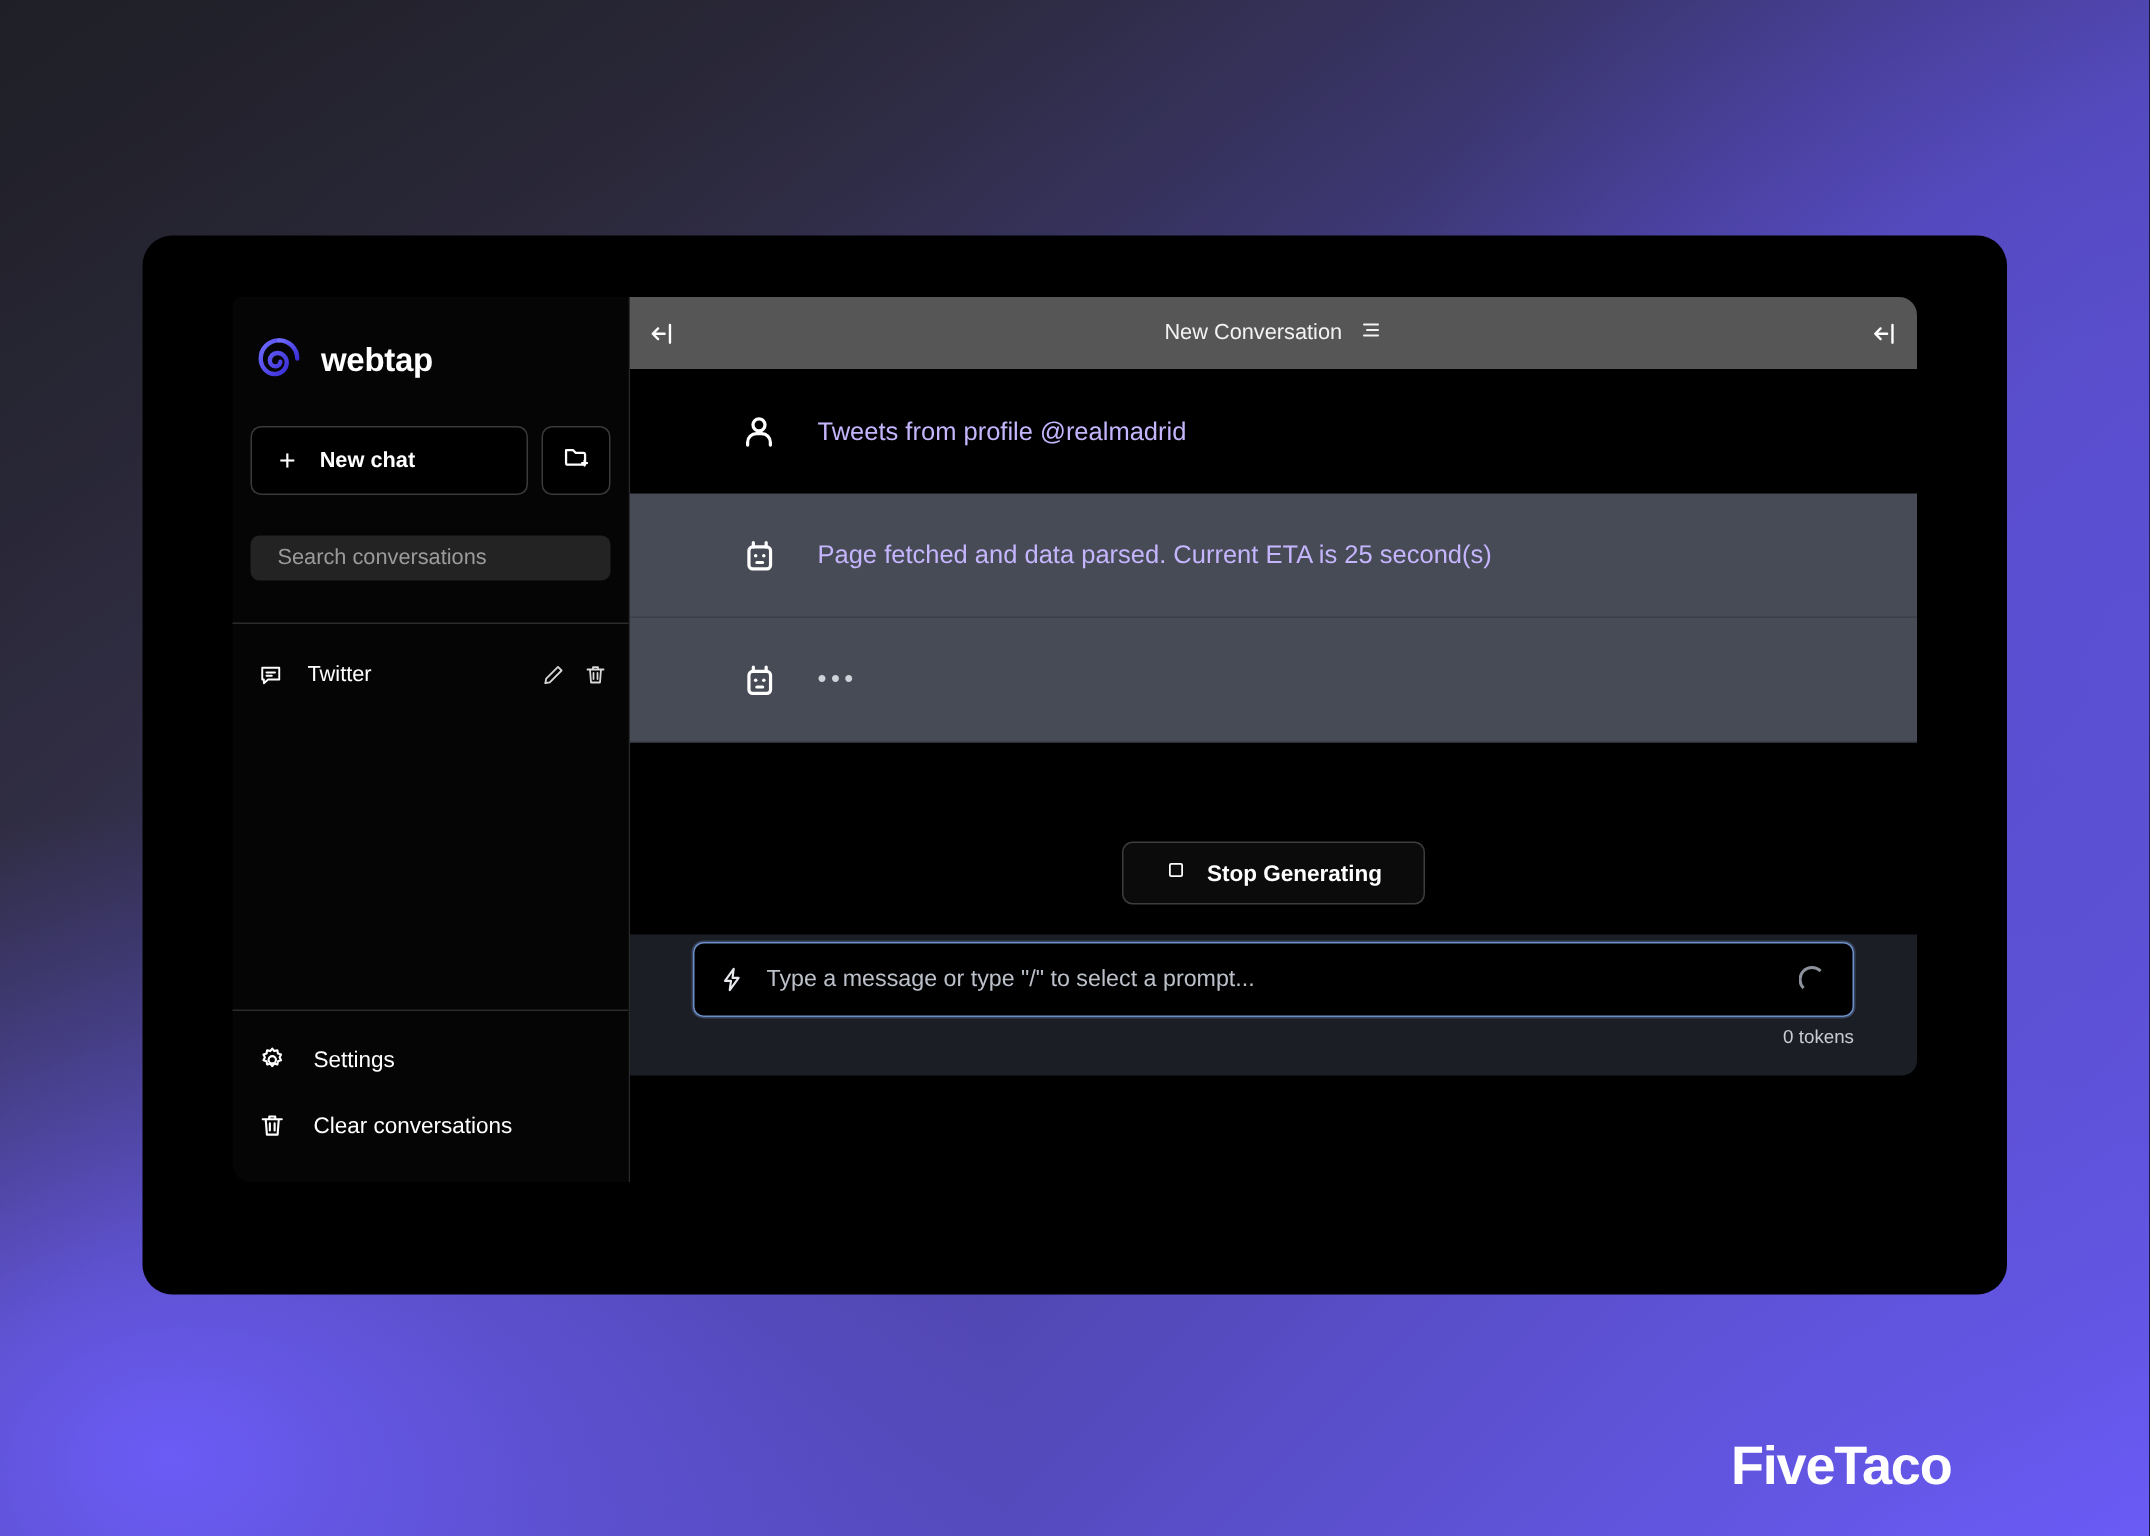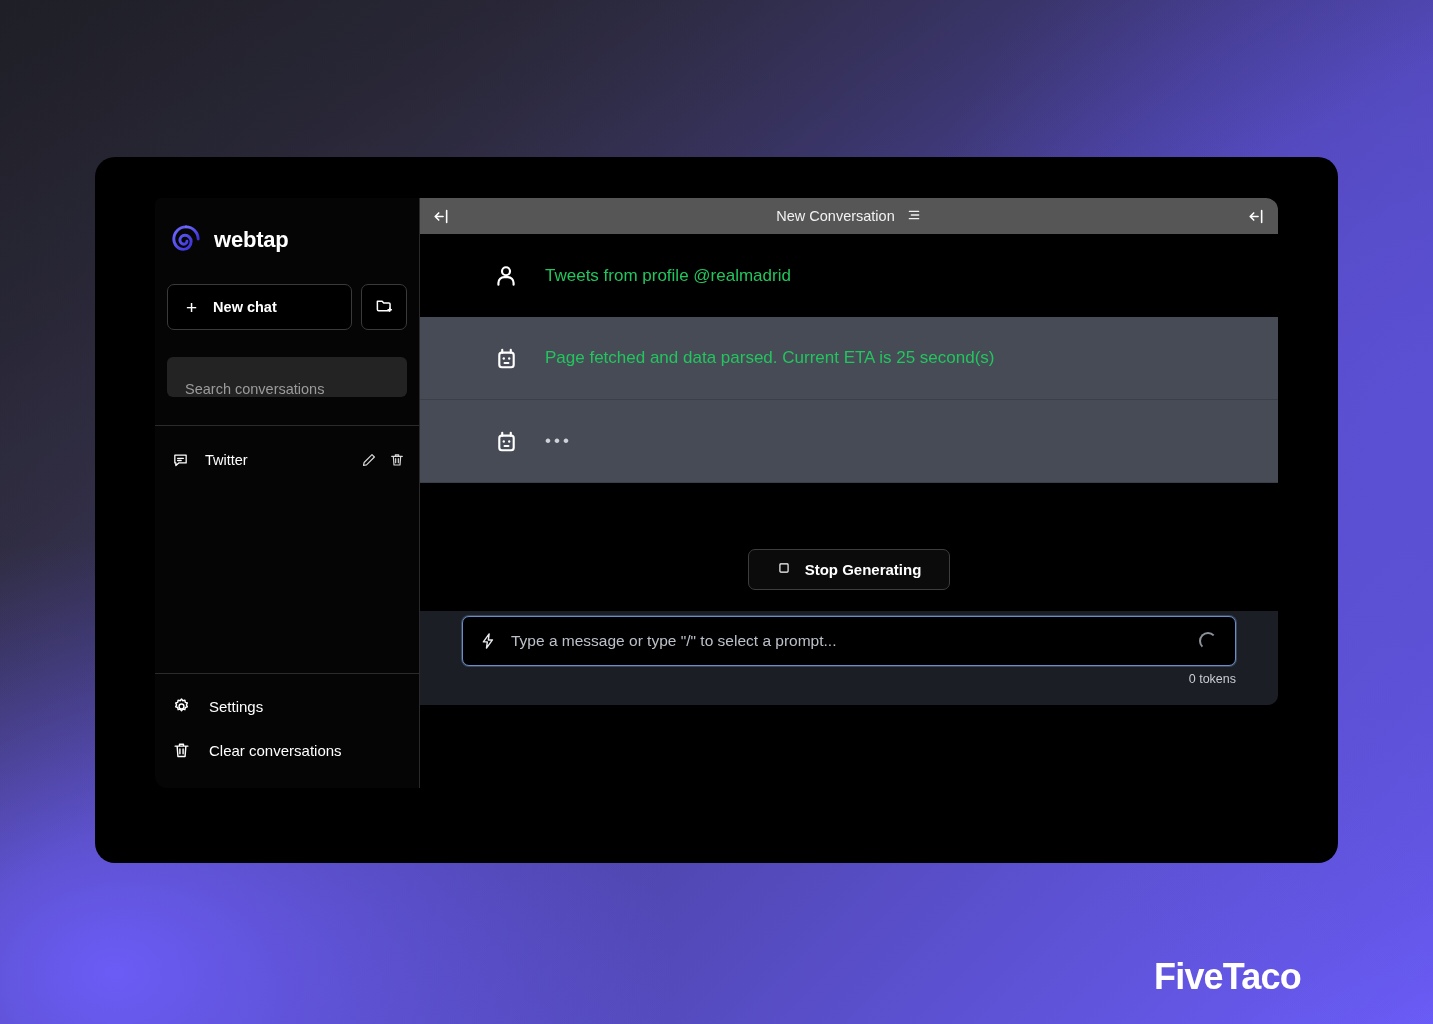--- a/index.html
+++ b/index.html
@@ -87,24 +87,24 @@
     width: 46px; height: 46px;
     background: #000000;
     border: 1px solid #3a3a3a;
     border-radius: 7px;
     display: flex; align-items: center; justify-content: center;
     cursor: pointer;
   }
 
   .search-box {
     margin: 11px 12px 0 12px;
-    height: 40px;
+    height: 30px;
     background: #232323;
     border-radius: 6px;
-    display: flex; align-items: flex-end;
+    display: flex; align-items: center;
     padding: 0 18px;
   }
   .search-box input {
     width: 100%;
     background: transparent; border: none; outline: none;
     color: #fff; font-size: 14.5px;
     font-family: "Liberation Sans", sans-serif;
   }
   .search-box input::placeholder { color: #9b9b9b; }
 
@@ -136,21 +136,21 @@
   .sb-row .ico { display:flex; flex:none; }
 
   
   #chat-panel {
     position: absolute;
     left: 325px; top: 41px;
     width: 858px; height: 590px;
   }
 
   .chat-header {
-    height: 36px;
+    height: 48px;
     background: #565656;
     border-radius: 0 12px 0 0;
     display: flex; align-items: center;
     position: relative;
     color: #f2f2f2;
   }
   .chat-header .hdr-arrow { padding: 0 12px; display:flex; align-items:center; cursor: pointer; }
   .chat-header .hdr-center {
     position: absolute; left: 0; right: 0;
     display: flex; align-items: center; justify-content: center; gap: 11px;
@@ -161,21 +161,21 @@
   .messages { background: #000; height: 270px; }
 
   .msg-row {
     display: flex; align-items: center;
     padding-left: 73px;
     height: 83px;
   }
   .msg-row.user { background: #000000; }
   .msg-row.bot { background: #474b56; border-bottom: 1px solid #3b3f48; }
   .msg-avatar { flex: none; width: 52px; display: flex; align-items: center; }
-  .msg-text { color: #22c55e; font-size: 17px; }
+  .msg-text { color: #c4b5fd; font-size: 17px; }
   .dots { letter-spacing: 3px; color: #cfd2d8; font-size: 17px; }
 
   .chat-body-fill { background: #000; height: 107px; }
 
   
   .composer {
     background: #1c1e25;
     height: 94px;
     border-radius: 0 0 10px 0;
     position: relative;

